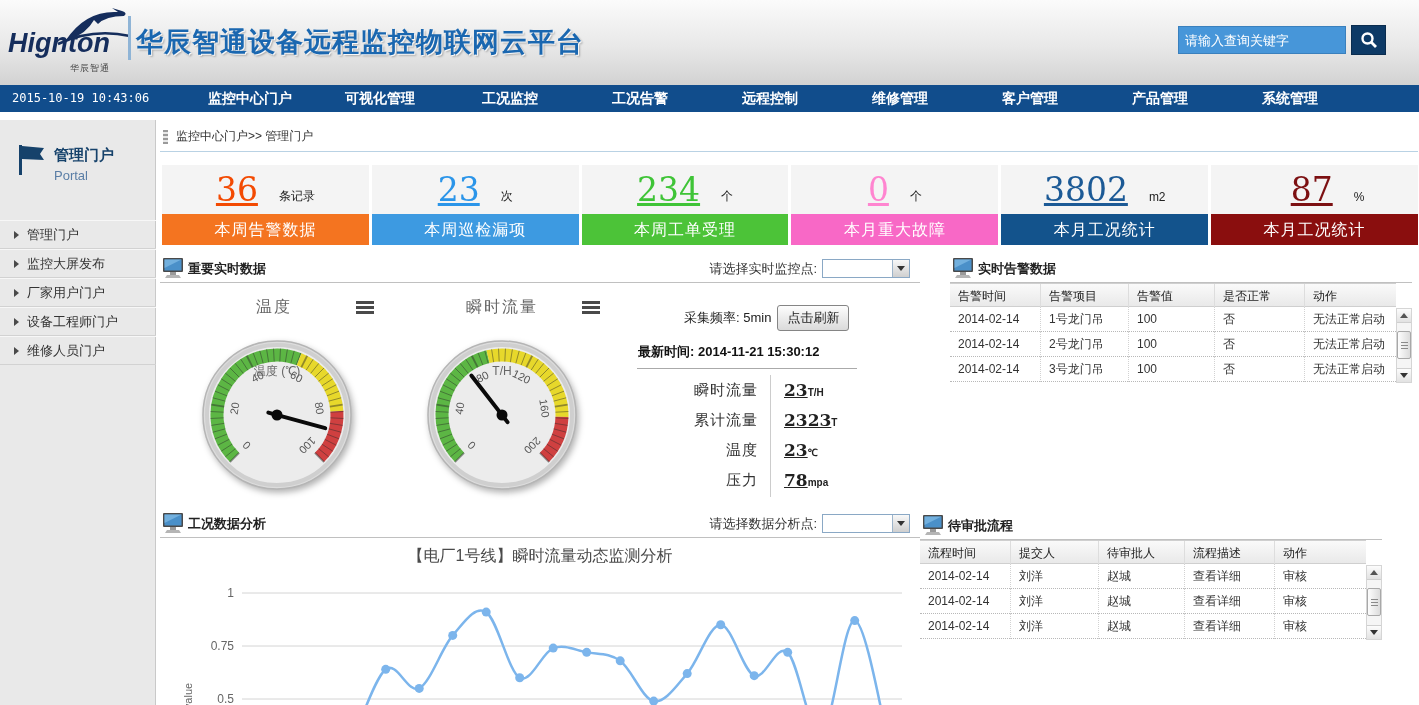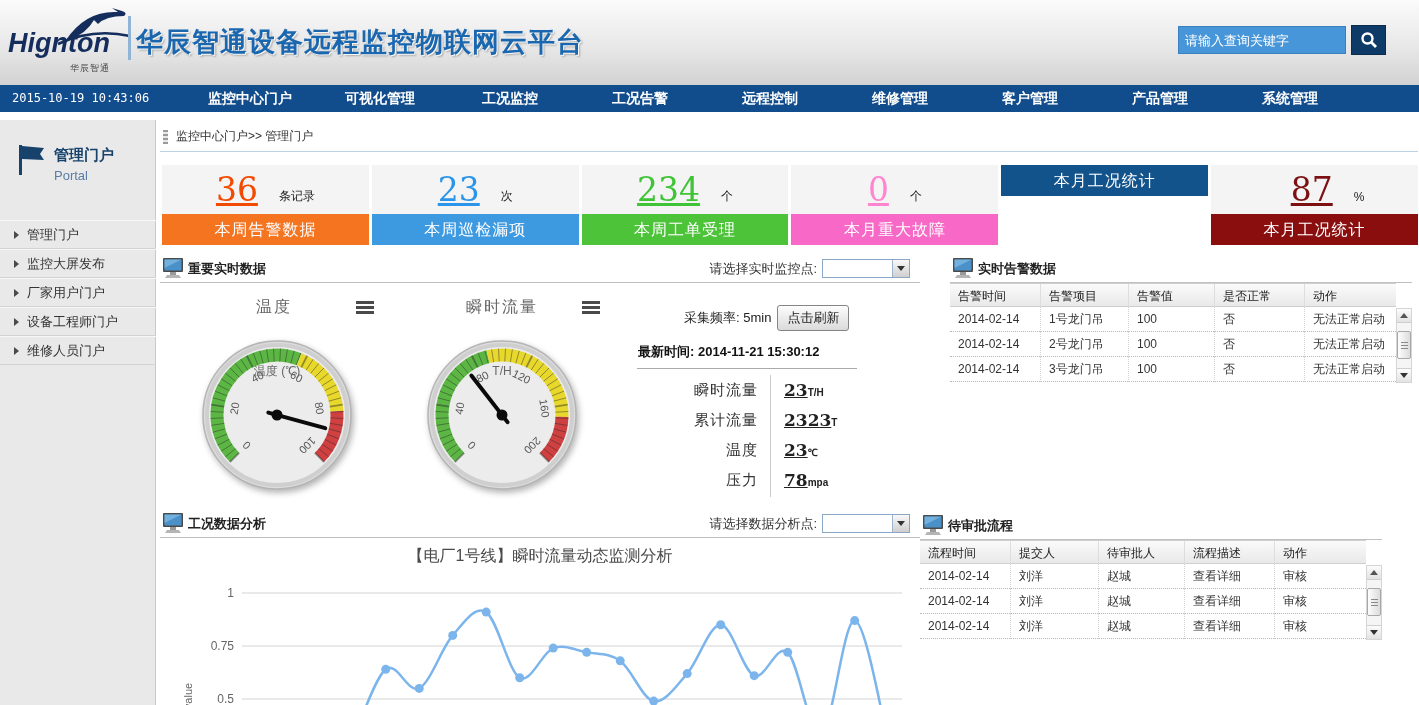--- a/index.html
+++ b/index.html
@@ -216,20 +216,24 @@
       <div class="stat-bar" style="background: rgb(76, 195, 56);">本周工单受理</div>
     </div>
     <div class="stat-card">
       <div class="stat-top">
           <span class="stat-num" style="color: rgb(255, 133, 208);">0</span>
           <span class="stat-unit">个</span>
         </div>
       <div class="stat-bar" style="background: rgb(248, 104, 198);">本月重大故障</div>
     </div>
     <div class="stat-card">
+      <div class="stat-top">
+          <span class="stat-num" style="color: rgb(28, 90, 150);">3802</span>
+          <span class="stat-unit">m2</span>
+        </div>
       <div class="stat-bar" style="background: rgb(19, 83, 140);">本月工况统计</div>
     </div>
     <div class="stat-card">
       <div class="stat-top">
           <span class="stat-num" style="color: rgb(124, 16, 18); margin-left: 26px;">87</span>
           <span class="stat-unit">%</span>
         </div>
       <div class="stat-bar" style="background: rgb(138, 14, 14);">本月工况统计</div>
     </div>
   </div>

